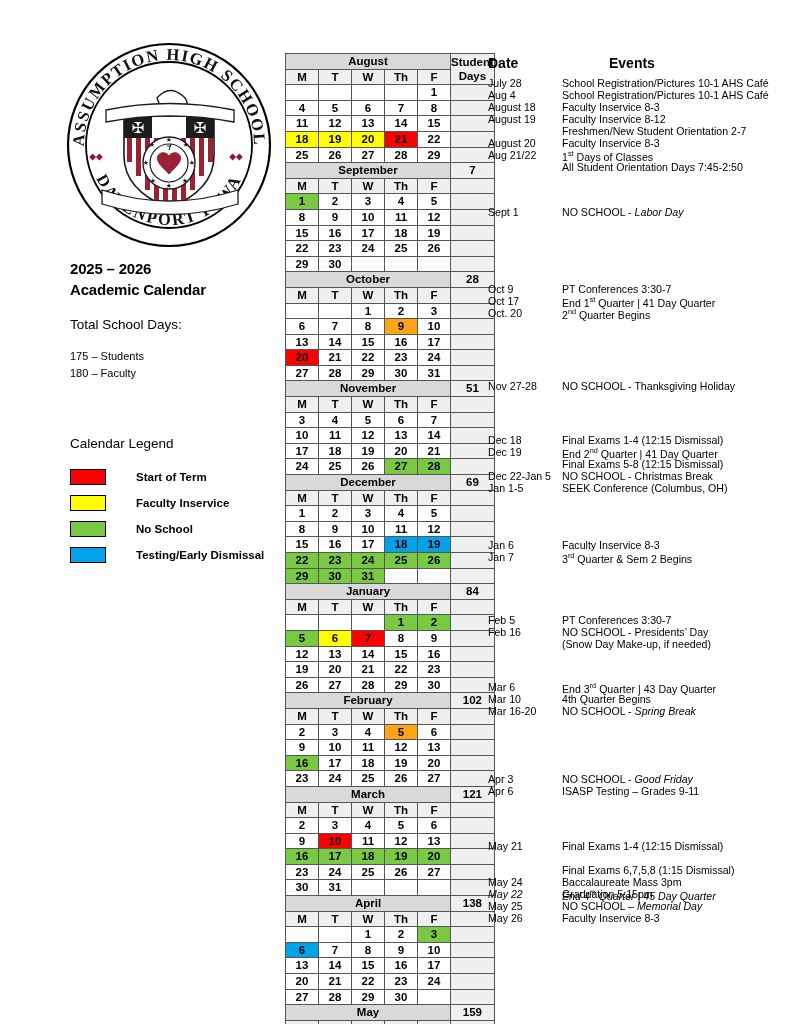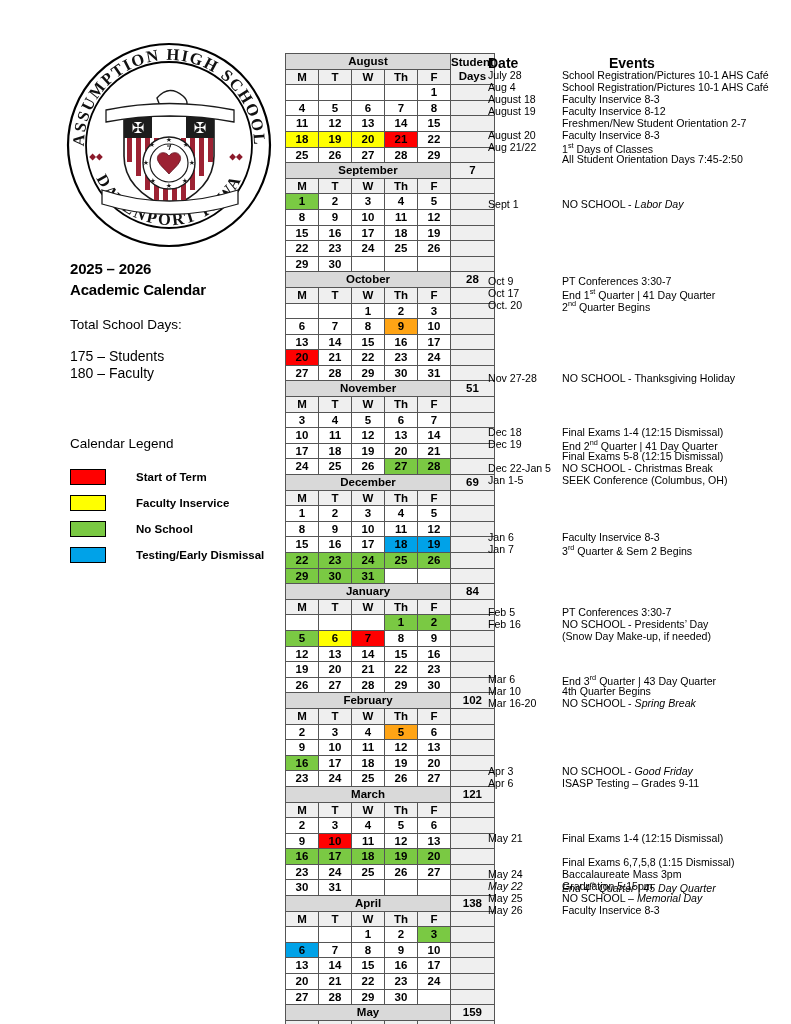--- a/index.html
+++ b/index.html
@@ -44,21 +44,21 @@
     font-size: 15px;
     font-weight: bold;
     line-height: 21px;
     letter-spacing: -0.2px;
   }
   .total-days-label {
     font-size: 13.5px;
     margin-top: 17px;
   }
   .days-line {
-    font-size: 14px;
+    font-size: 11px;
     line-height: 17px;
   }
   .days-group { margin-top: 16px; }
 
   #legend-block {
     position: absolute;
     left: 70px;
     top: 436px;
     width: 215px;
   }
@@ -161,20 +161,21 @@
     font-weight: bold;
   }
   .ev-head.date  { left: 0px;  top: 0px; }
   .ev-head.events{ left: 103px;top: 0px; padding-left: 18px; }
 
   .ev-row {
     position: absolute;
     left: 0;
     width: 300px;
     height: 12.1px;
+    margin-top: 8px;
   }
   .ev-date {
     position: absolute;
     left: 0px;
     top: 0px;
     font-size: 10.6px;
     white-space: nowrap;
   }
   .ev-text {
     position: absolute;

